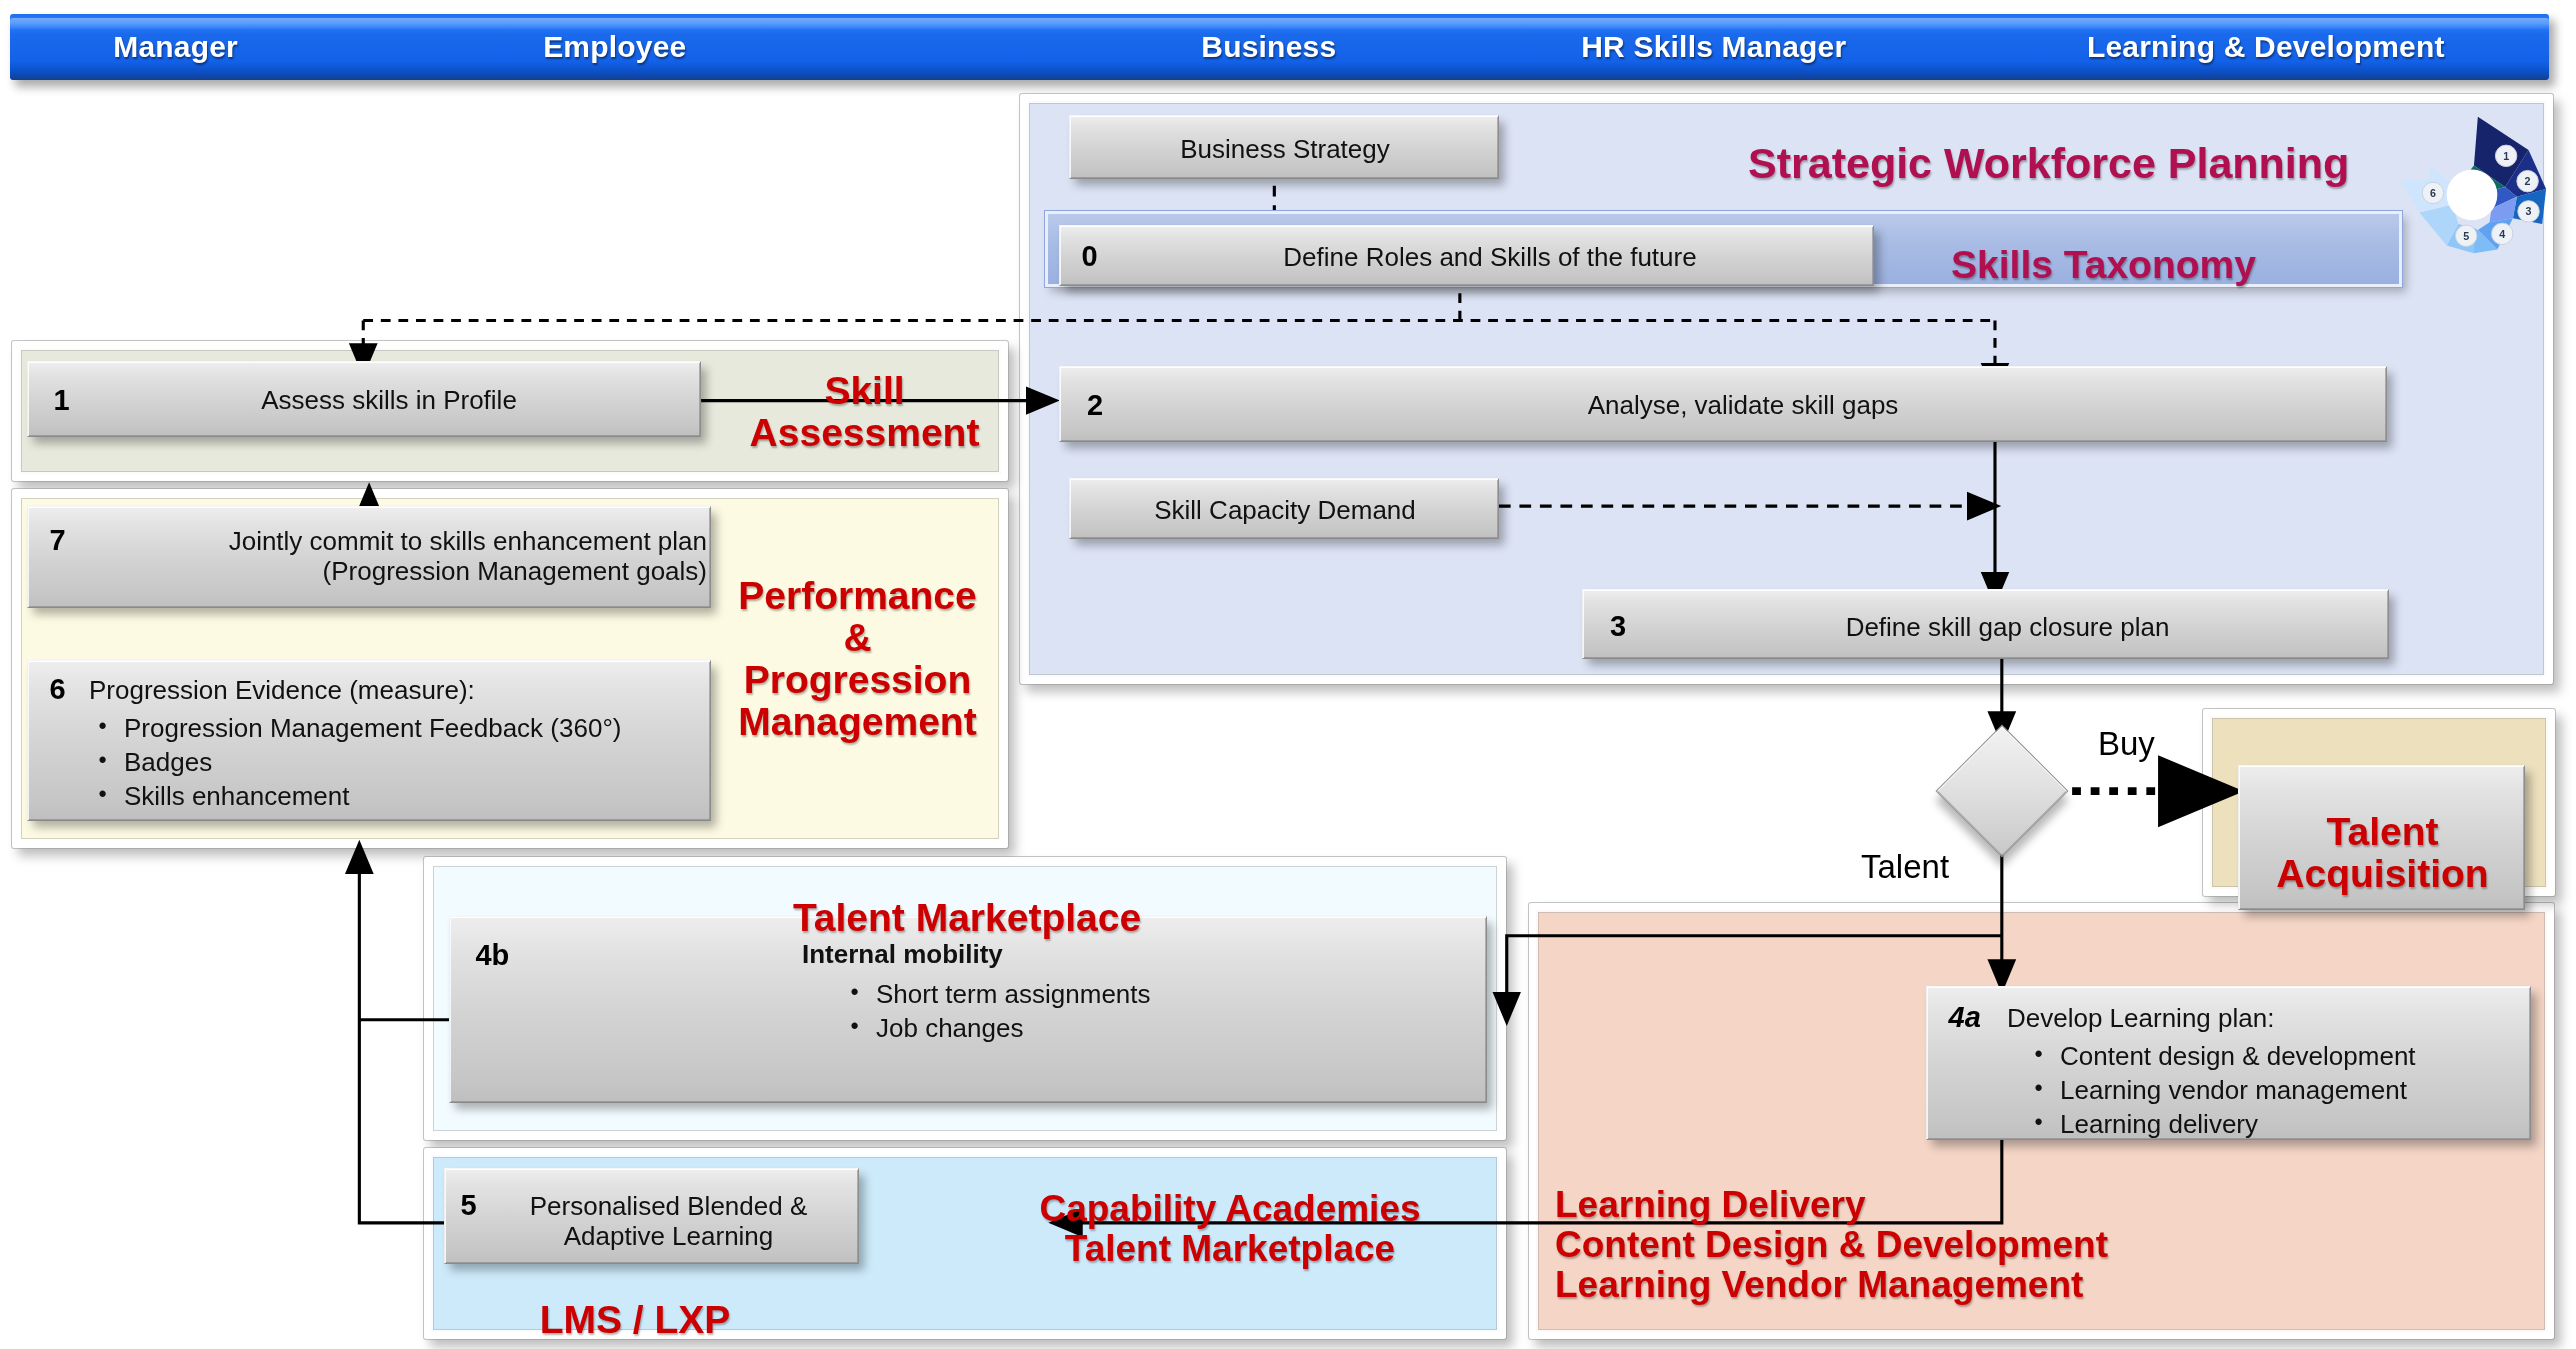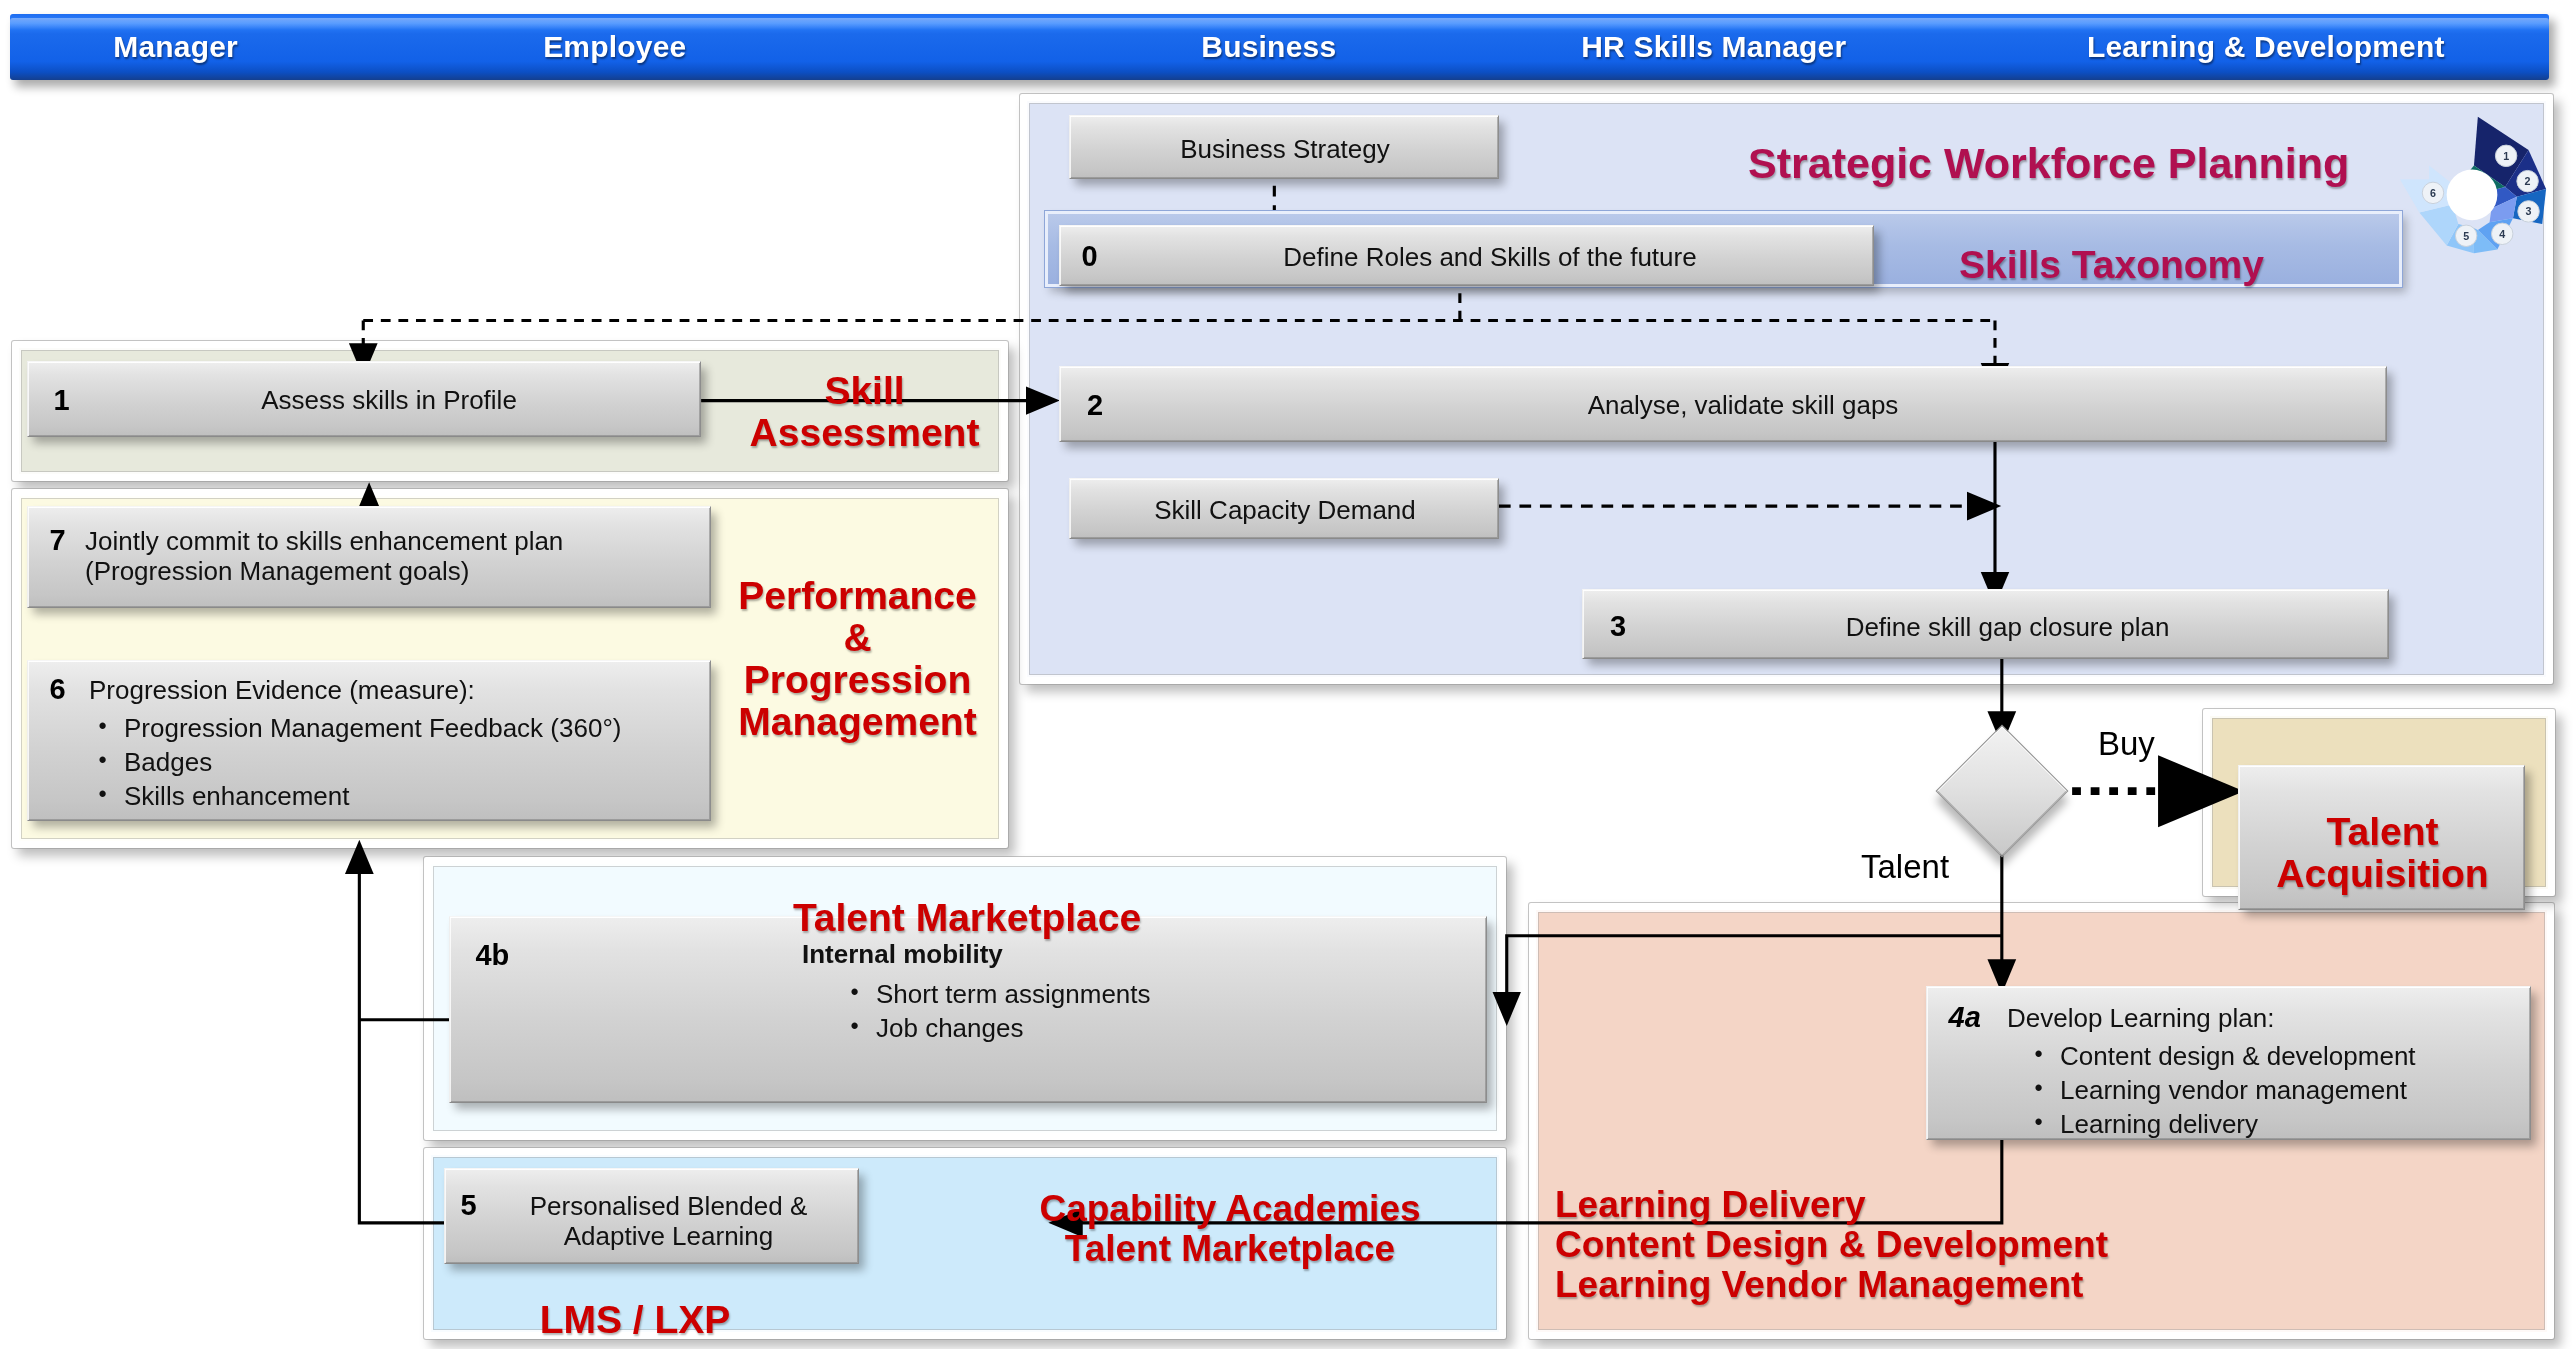--- a/index.html
+++ b/index.html
@@ -119,21 +119,21 @@
     <div class="banner-label" style="left:1494px;width:420px;">HR Skills Manager</div>
     <div class="banner-label" style="left:2041px;width:430px;">Learning &amp; Development</div>
   </div>
 
   <div class="region" style="left:1020px; top:94px; width:1533px; height:590px; background:#dce3f5;">
     <div class="region-inner"></div>
   </div>
   <div class="region-title" style="left:1748px; top:117px; width:703px; font-size:43px; color:#B01050; text-align:left;">Strategic Workforce Planning</div>
 
   <div class="taxonomy-band" style="left:1045px; top:211px; width:1357px; height:76px;"></div>
-  <div class="region-title" style="left:1815px; top:221px; width:449px; font-size:39px; color:#B01050; text-align:right;">Skills Taxonomy</div>
+  <div class="region-title" style="left:1879px; top:221px; width:449px; font-size:39px; color:#B01050; text-align:center;">Skills Taxonomy</div>
 
   <div class="region" style="left:11.7px; top:341px; width:996px; height:140px; background:#e7e9dc;">
     <div class="region-inner"></div>
   </div>
   <div class="region-title" style="left:723px; top:347px; width:283px; font-size:39px; text-align:center;">Skill
 Assessment</div>
 
   <div class="region" style="left:11.7px; top:489px; width:996px; height:359px; background:#fcfae2;">
     <div class="region-inner"></div>
   </div>
@@ -236,21 +236,21 @@
     <div class="ptxt" style="left:0; top:15.6px; width:430px; text-align:center;">Skill Capacity Demand</div>
   </div>
 
   <div class="pbox" style="left:1582px; top:589px; width:807px; height:70px;">
     <div class="num" style="left:27px; top:19.5px;">3</div>
     <div class="ptxt" style="left:68px; top:21.5px; width:713px; text-align:center;">Define skill gap closure plan</div>
   </div>
 
   <div class="pbox" style="left:27px; top:506px; width:684px; height:102px;">
     <div class="num" style="left:21.5px; top:16.6px;">7</div>
-    <div class="ptxt" style="left:57px; top:18.6px; width:605px; text-align:left; white-space:pre-line;">Jointly commit to skills enhancement plan
+    <div class="ptxt" style="left:74px; top:18.6px; width:605px; text-align:right; white-space:pre-line;">Jointly commit to skills enhancement plan
 (Progression Management goals)</div>
   </div>
 
   <div class="pbox" style="left:27px; top:660px; width:684px; height:161px;">
     <div class="num" style="left:21.5px; top:11.7px;">6</div>
     <div class="ptxt" style="left:61px; top:13.7px; width:605px;">Progression Evidence (measure):</div>
     <ul style="position:absolute; left:61px; top:51px; width:605px;">
       <li>Progression Management Feedback (360°)</li>
       <li>Badges</li>
       <li>Skills enhancement</li>

